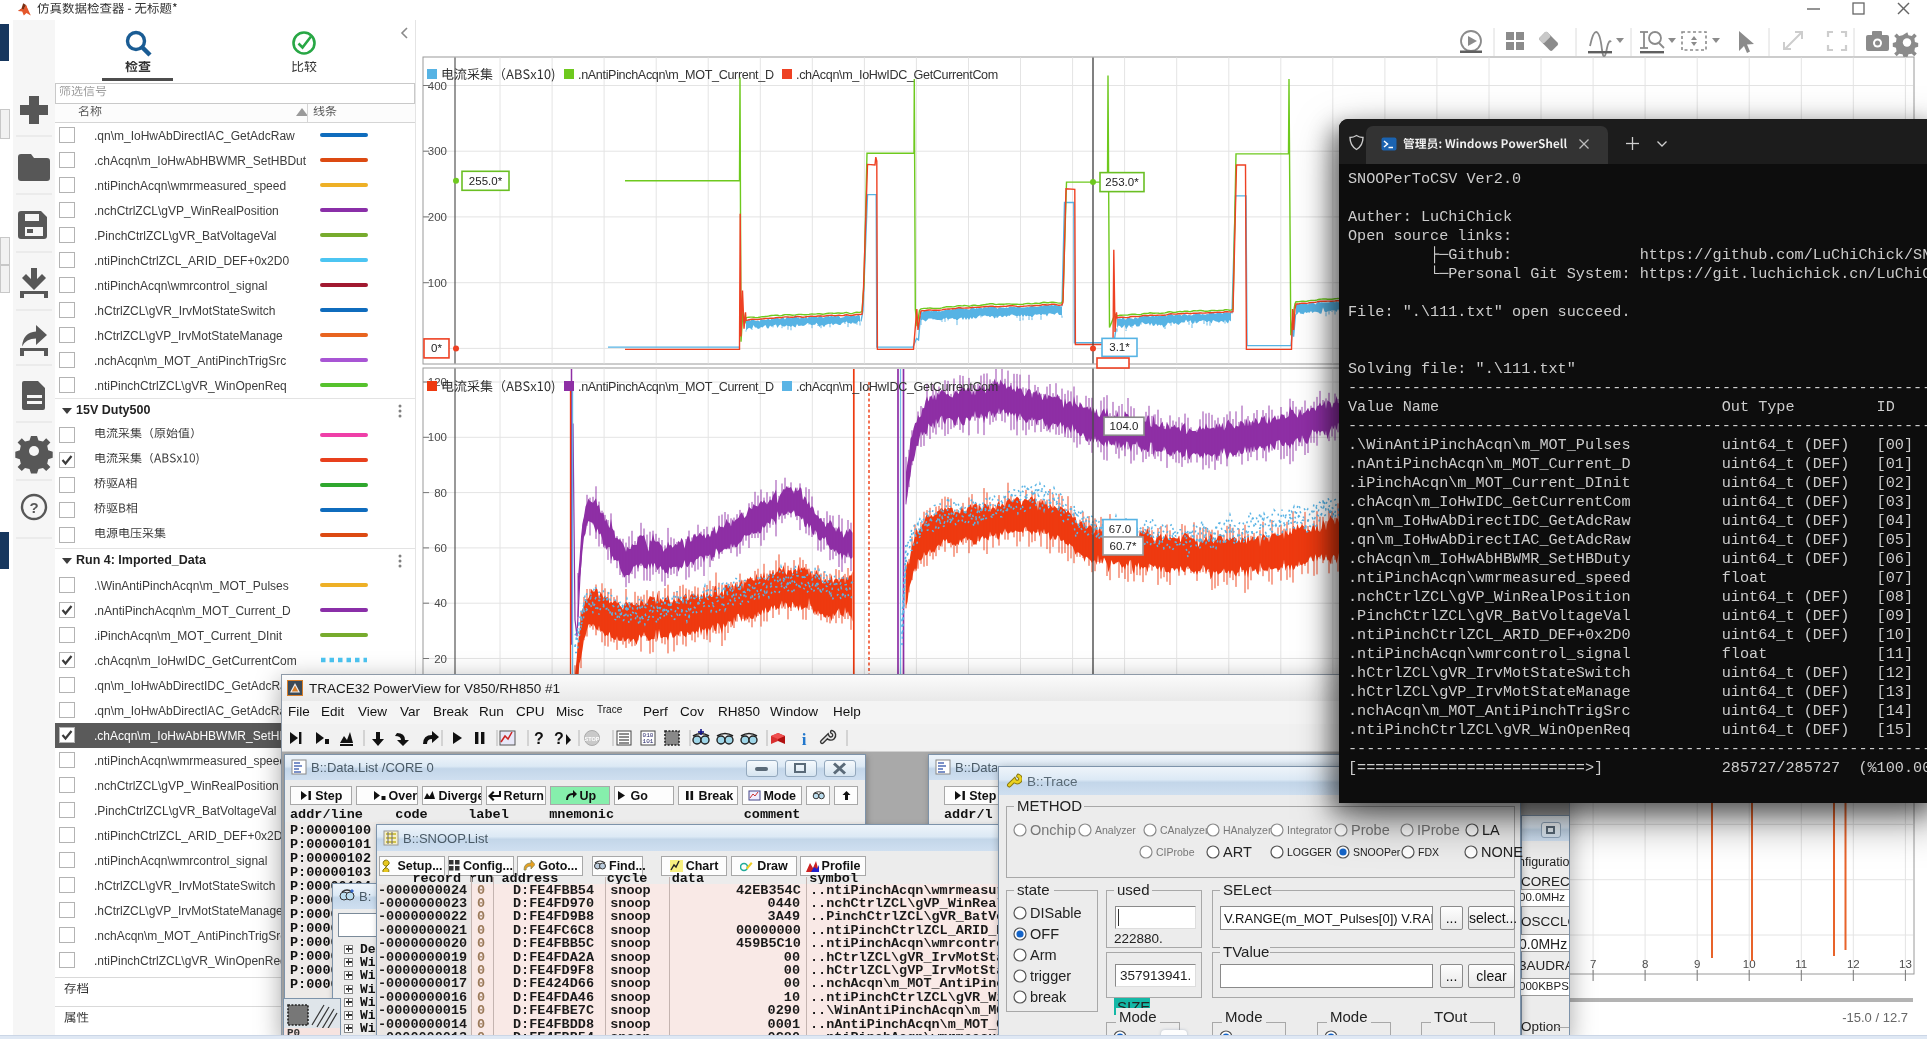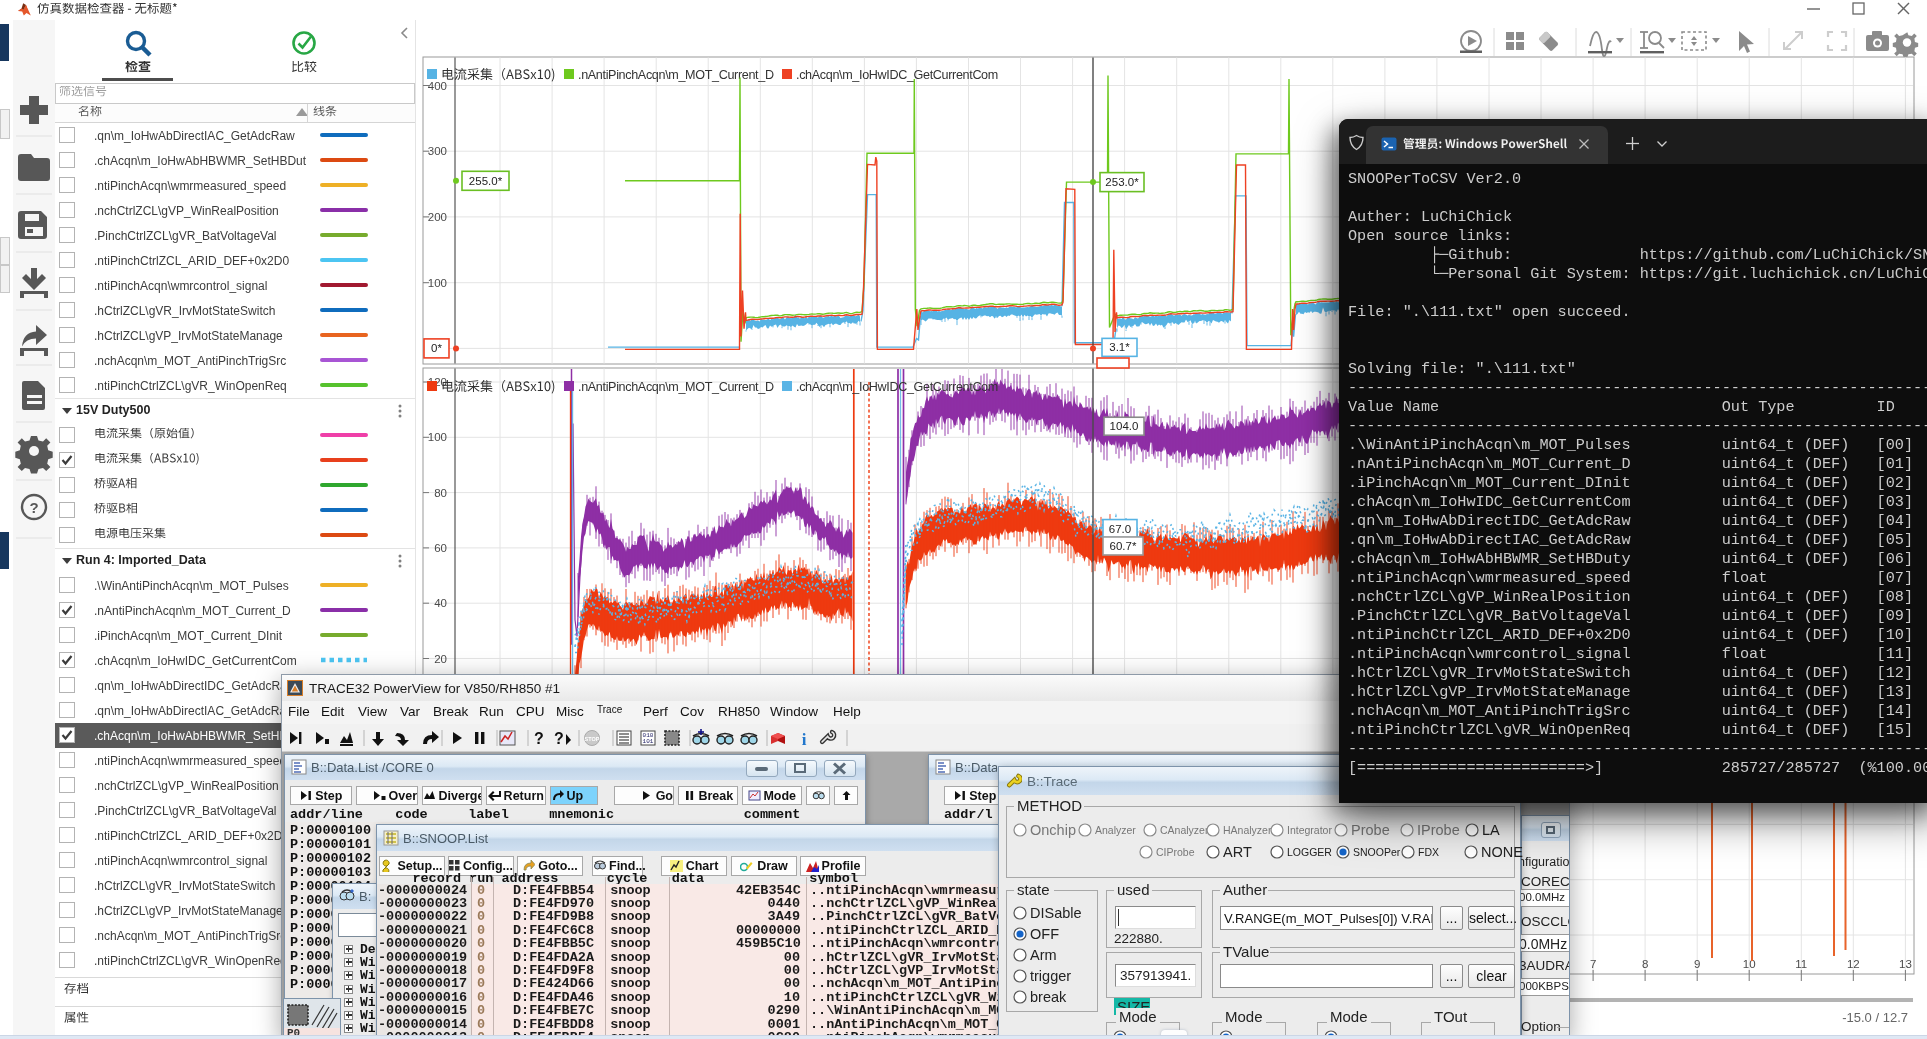--- a/index.html
+++ b/index.html
@@ -608,24 +608,24 @@
 <div class="a" style="left:356px;top:786px;width:62px;height:19px;background:#fdfdfd;border:1px solid #a8a8a8;z-index:11;font-size:12.5px;color:#111;text-align:right;line-height:18px;font-weight:bold;white-space:nowrap;overflow:hidden"><svg width="13" height="11" viewBox="0 0 13 11" style="vertical-align:-1px">
       <polygon points="1,1 1,10 7,5.5" fill="#111"></polygon>
       <rect x="8.5" y="6" width="4" height="4" fill="#111"></rect>
     </svg> Over</div>
 <div class="a" style="left:422px;top:786px;width:60px;height:19px;background:#fdfdfd;border:1px solid #a8a8a8;z-index:11;font-size:12.5px;color:#111;text-align:center;line-height:18px;font-weight:bold;white-space:nowrap;overflow:hidden"><svg width="13" height="11" viewBox="0 0 13 11" style="vertical-align:-1px">
       <path d="M1,9 l3,-6 2.5,3.5 3,-5.5 2.5,8 z" fill="#111"></path>
     </svg> Diverge</div>
 <div class="a" style="left:486px;top:786px;width:60px;height:19px;background:#fdfdfd;border:1px solid #a8a8a8;z-index:11;font-size:12.5px;color:#111;text-align:center;line-height:18px;font-weight:bold;white-space:nowrap;overflow:hidden"><svg width="13" height="11" viewBox="0 0 13 11" style="vertical-align:-1px">
       <path d="M11,1 v4 h-7 l2.5,-2.5 -1.5,-1.5 -5,5 5,5 1.5,-1.5 -2.5,-2.5 h9 v-6 z" fill="#111"></path>
     </svg> Return</div>
-<div class="a" style="left:550px;top:786px;width:48px;height:19px;background:#7dd3fc;border:1px solid #a8a8a8;z-index:11;font-size:12.5px;color:#111;text-align:left;line-height:18px;font-weight:bold;white-space:nowrap;overflow:hidden"><svg width="13" height="11" viewBox="0 0 13 11" style="vertical-align:-1px">
+<div class="a" style="left:550px;top:786px;width:60px;height:19px;background:#86efac;border:1px solid #a8a8a8;z-index:11;font-size:12.5px;color:#111;text-align:center;line-height:18px;font-weight:bold;white-space:nowrap;overflow:hidden"><svg width="13" height="11" viewBox="0 0 13 11" style="vertical-align:-1px">
       <path d="M2,10 q0,-7 7,-7 l0,-3 4,4 -4,4 0,-3 q-5,0 -5,5 z" fill="#111"></path>
     </svg> Up</div>
-<div class="a" style="left:614px;top:786px;width:60px;height:19px;background:#fdfdfd;border:1px solid #a8a8a8;z-index:11;font-size:12.5px;color:#111;text-align:right;line-height:18px;font-weight:bold;white-space:nowrap;overflow:hidden"><svg width="13" height="11" viewBox="0 0 13 11" style="vertical-align:-1px">
+<div class="a" style="left:614px;top:786px;width:60px;height:19px;background:#fdfdfd;border:1px solid #a8a8a8;z-index:11;font-size:12.5px;color:#111;text-align:left;line-height:18px;font-weight:bold;white-space:nowrap;overflow:hidden"><svg width="13" height="11" viewBox="0 0 13 11" style="vertical-align:-1px">
       <polygon points="3,1 3,10 10,5.5" fill="#111"></polygon>
     </svg> Go</div>
 <div class="a" style="left:678px;top:786px;width:60px;height:19px;background:#fdfdfd;border:1px solid #a8a8a8;z-index:11;font-size:12.5px;color:#111;text-align:center;line-height:18px;font-weight:bold;white-space:nowrap;overflow:hidden"><svg width="13" height="11" viewBox="0 0 13 11" style="vertical-align:-1px">
       <rect x="3" y="1" width="2.6" height="9" fill="#111"></rect>
       <rect x="7.5" y="1" width="2.6" height="9" fill="#111"></rect>
     </svg> Break</div>
 <div class="a" style="left:742px;top:786px;width:60px;height:19px;background:#fdfdfd;border:1px solid #a8a8a8;z-index:11;font-size:12.5px;color:#111;text-align:center;line-height:18px;font-weight:bold;white-space:nowrap;overflow:hidden"><svg width="13" height="11" viewBox="0 0 13 11" style="vertical-align:-1px">
       <rect x="1" y="1" width="11" height="9" fill="#eef" stroke="#448"></rect>
       <path d="M2,8 l3,-4 2,2 3,-4" stroke="#c33" fill="none"></path>
     </svg> Mode</div>
@@ -928,21 +928,21 @@
 <div class="a" style="left:1030px;top:988px;font-size:14.5px;color:#222;z-index:15;line-height:18px">break</div>
 <div class="a" style="left:1106px;top:890px;width:96px;height:58px;border:1px solid #a8a8a8;z-index:15"></div>
 <div class="a" style="left:1114px;top:881px;width:38px;background:#ececec;font-size:15px;color:#222;z-index:15;padding:0 3px">used</div>
 <div class="a" style="left:1115px;top:906px;width:81px;height:23px;background:#fff;border:1px solid #8a8a8a;border-right-color:#ddd;border-bottom-color:#ddd;z-index:15"></div>
 <div class="a" style="left:1118px;top:909px;width:1px;height:17px;background:#333;z-index:15"></div>
 <div class="a" style="left:1114px;top:931px;font-size:13.5px;color:#222;z-index:15">222880.</div>
 <div class="a" style="left:1106px;top:952px;width:96px;height:46px;border:1px solid #a8a8a8;z-index:15"></div>
 <div class="a" style="left:1114px;top:998px;width:36px;background:#14b8a6;font-size:15px;color:#222;z-index:15;padding:0 3px">SIZE</div>
 <div class="a" style="left:1115px;top:964px;width:81px;height:23px;background:#fff;border:1px solid #8a8a8a;border-right-color:#ddd;border-bottom-color:#ddd;z-index:15;font-size:13.5px;color:#222;padding:3px 0 0 4px">357913941.</div>
 <div class="a" style="left:1212px;top:890px;width:303px;height:58px;border:1px solid #a8a8a8;z-index:15"></div>
-<div class="a" style="left:1220px;top:881px;width:48px;background:#ececec;font-size:15px;color:#222;z-index:15;padding:0 3px">Auther</div>
+<div class="a" style="left:1220px;top:881px;width:48px;background:#ececec;font-size:15px;color:#222;z-index:15;padding:0 3px">SELect</div>
 <div class="a" style="left:1220px;top:906px;width:213px;height:24px;background:#fff;border:1px solid #8a8a8a;z-index:15;font-size:13px;color:#111;padding:4px 0 0 3px;white-space:nowrap;overflow:hidden">V.RANGE(m_MOT_Pulses[0]) V.RAN</div>
 <div class="a" style="left:1440px;top:906px;width:23px;height:24px;background:linear-gradient(#fefefe,#e8e8e8);border:1px solid #8a8a8a;border-radius:2px;z-index:15;font-size:14px;color:#111;text-align:center;line-height:22px">...</div>
 <div class="a" style="left:1468px;top:906px;width:47px;height:24px;background:linear-gradient(#fefefe,#e8e8e8);border:1px solid #8a8a8a;border-radius:2px;z-index:15;font-size:14px;color:#111;text-align:center;line-height:22px">select...</div>
 <div class="a" style="left:1212px;top:952px;width:303px;height:46px;border:1px solid #a8a8a8;z-index:15"></div>
 <div class="a" style="left:1220px;top:943px;width:50px;background:#ececec;font-size:15px;color:#222;z-index:15;padding:0 3px">TValue</div>
 <div class="a" style="left:1220px;top:964px;width:213px;height:24px;background:#fff;border:1px solid #8a8a8a;z-index:15"></div>
 <div class="a" style="left:1440px;top:964px;width:23px;height:24px;background:linear-gradient(#fefefe,#e8e8e8);border:1px solid #8a8a8a;border-radius:2px;z-index:15;font-size:14px;color:#111;text-align:center;line-height:22px">...</div>
 <div class="a" style="left:1468px;top:964px;width:47px;height:24px;background:linear-gradient(#fefefe,#e8e8e8);border:1px solid #8a8a8a;border-radius:2px;z-index:15;font-size:14px;color:#111;text-align:center;line-height:22px">clear</div>
 <div class="a" style="left:1106px;top:1022px;width:74px;height:17px;border:1px solid #a8a8a8;border-bottom:none;z-index:15"></div>
 <div class="a" style="left:1116px;top:1008px;background:#ececec;font-size:15px;color:#222;z-index:15;padding:0 3px">Mode</div>

